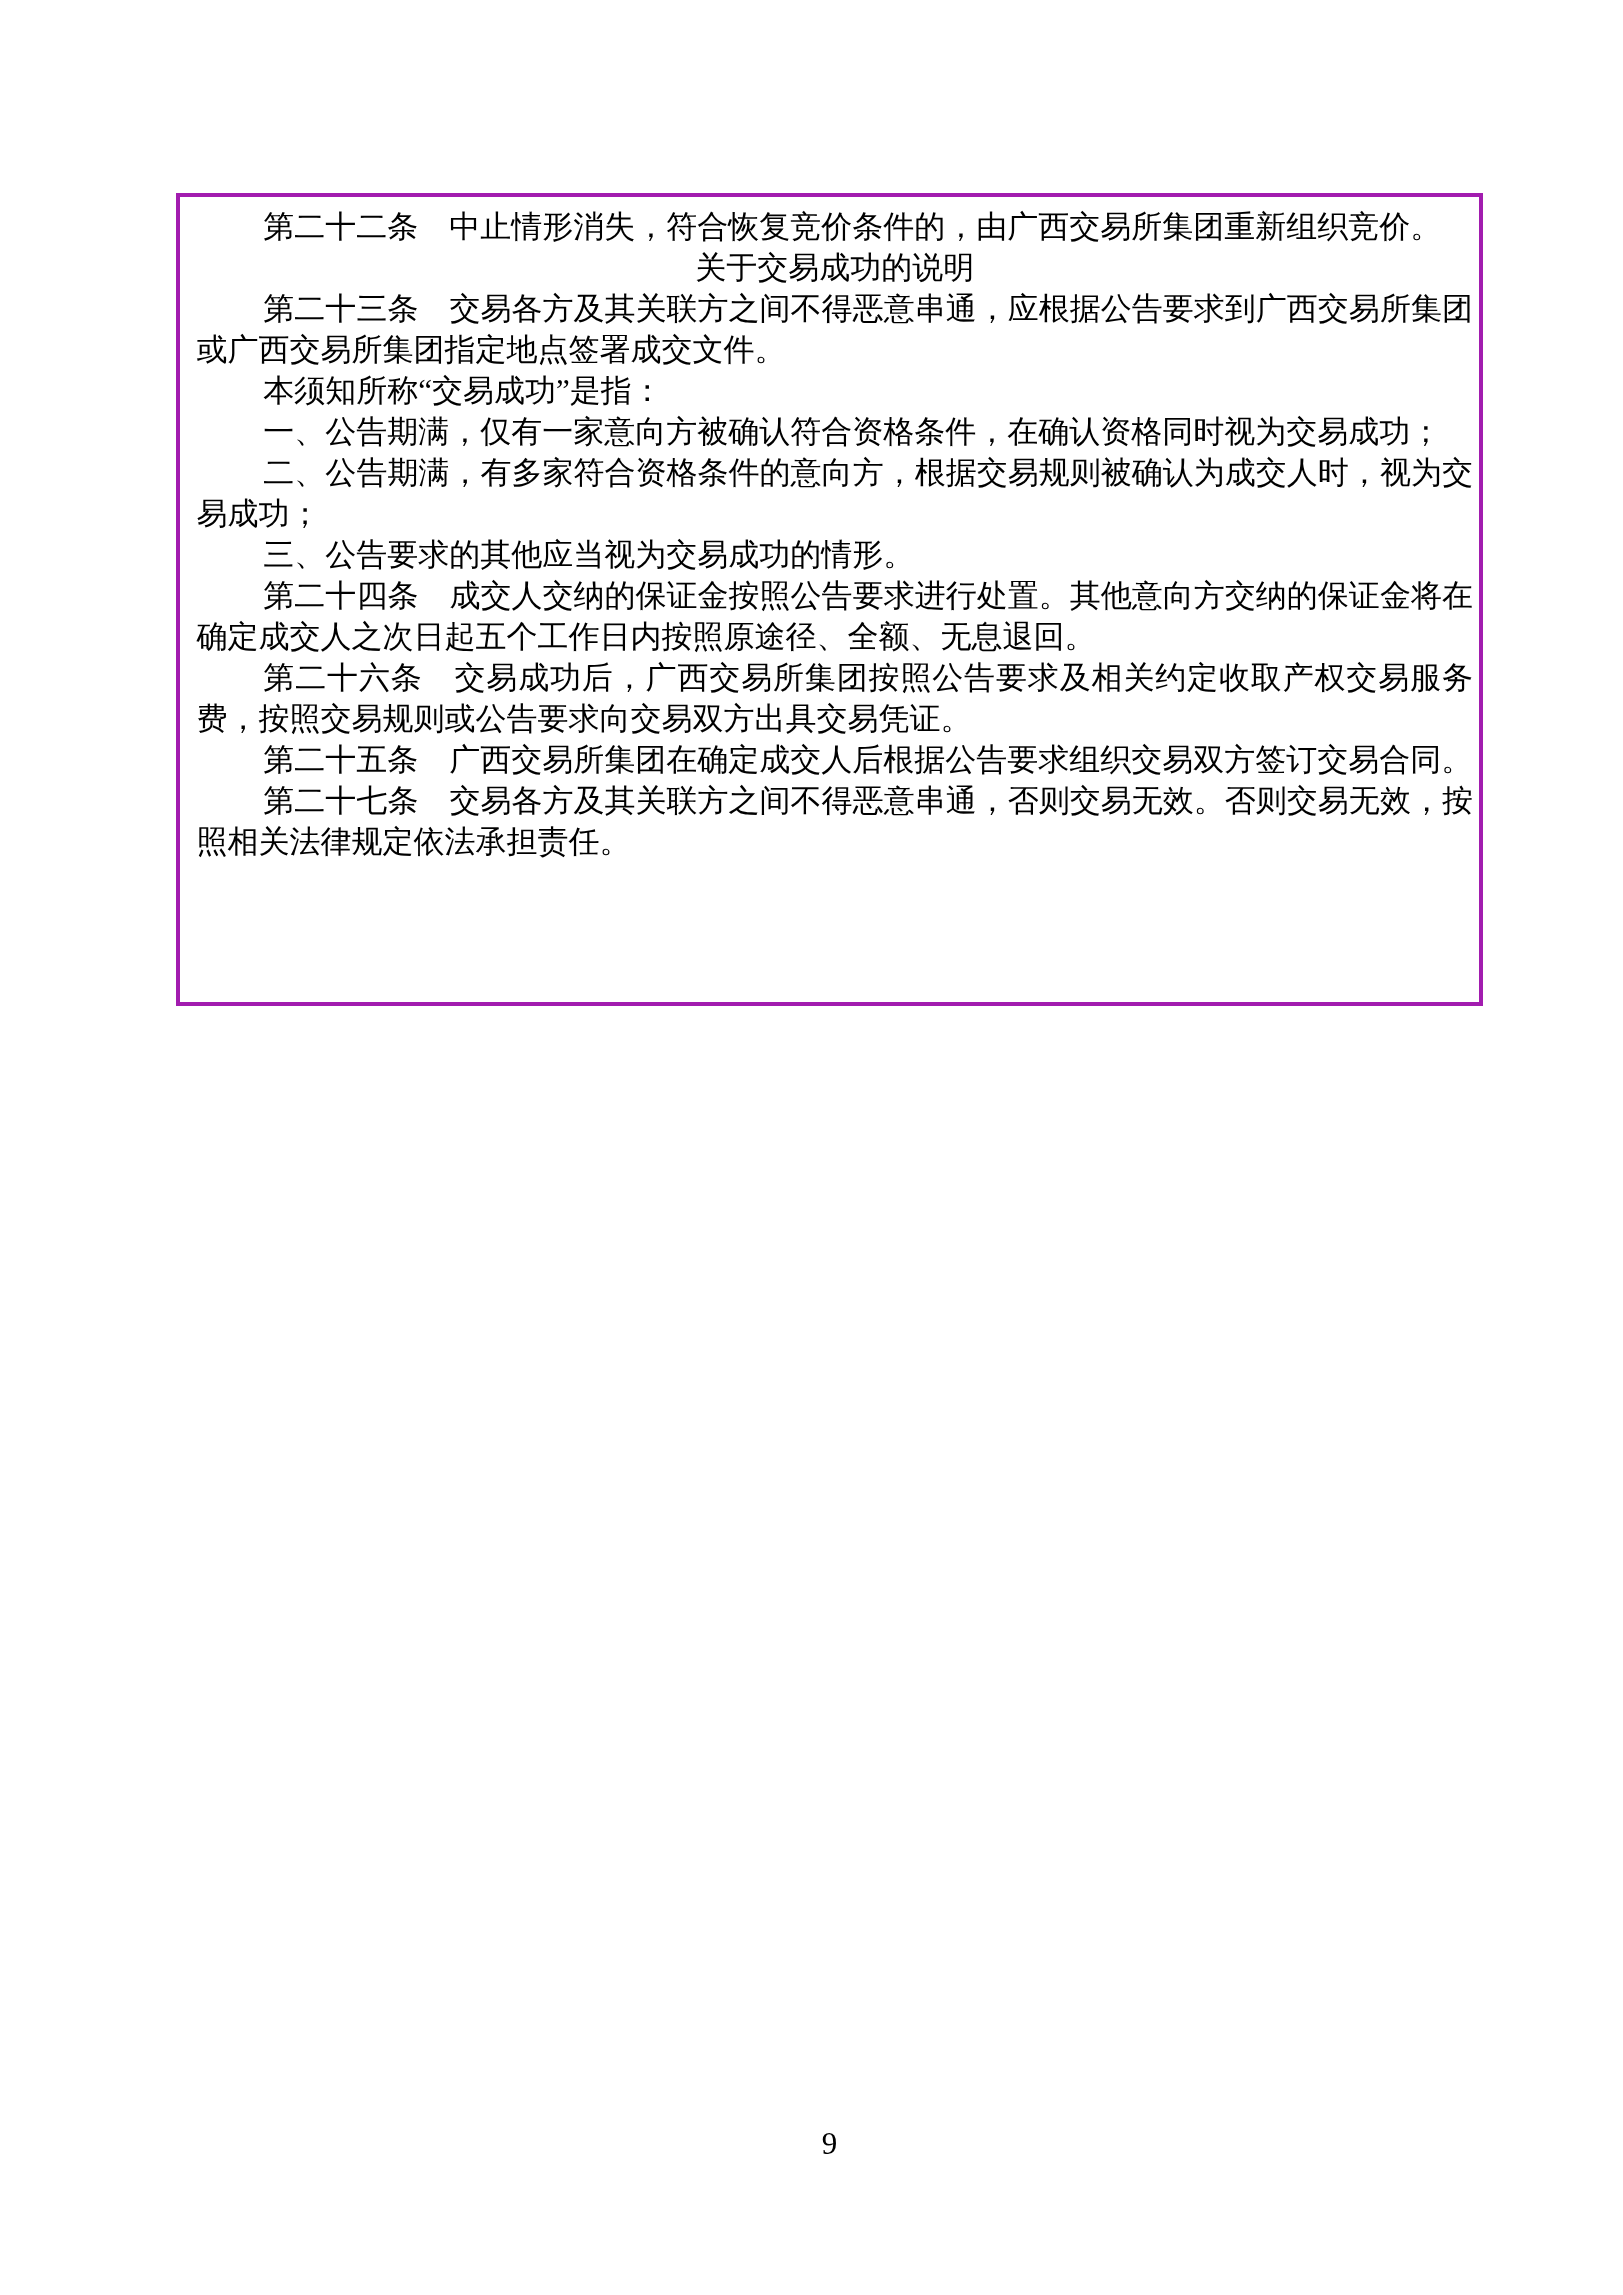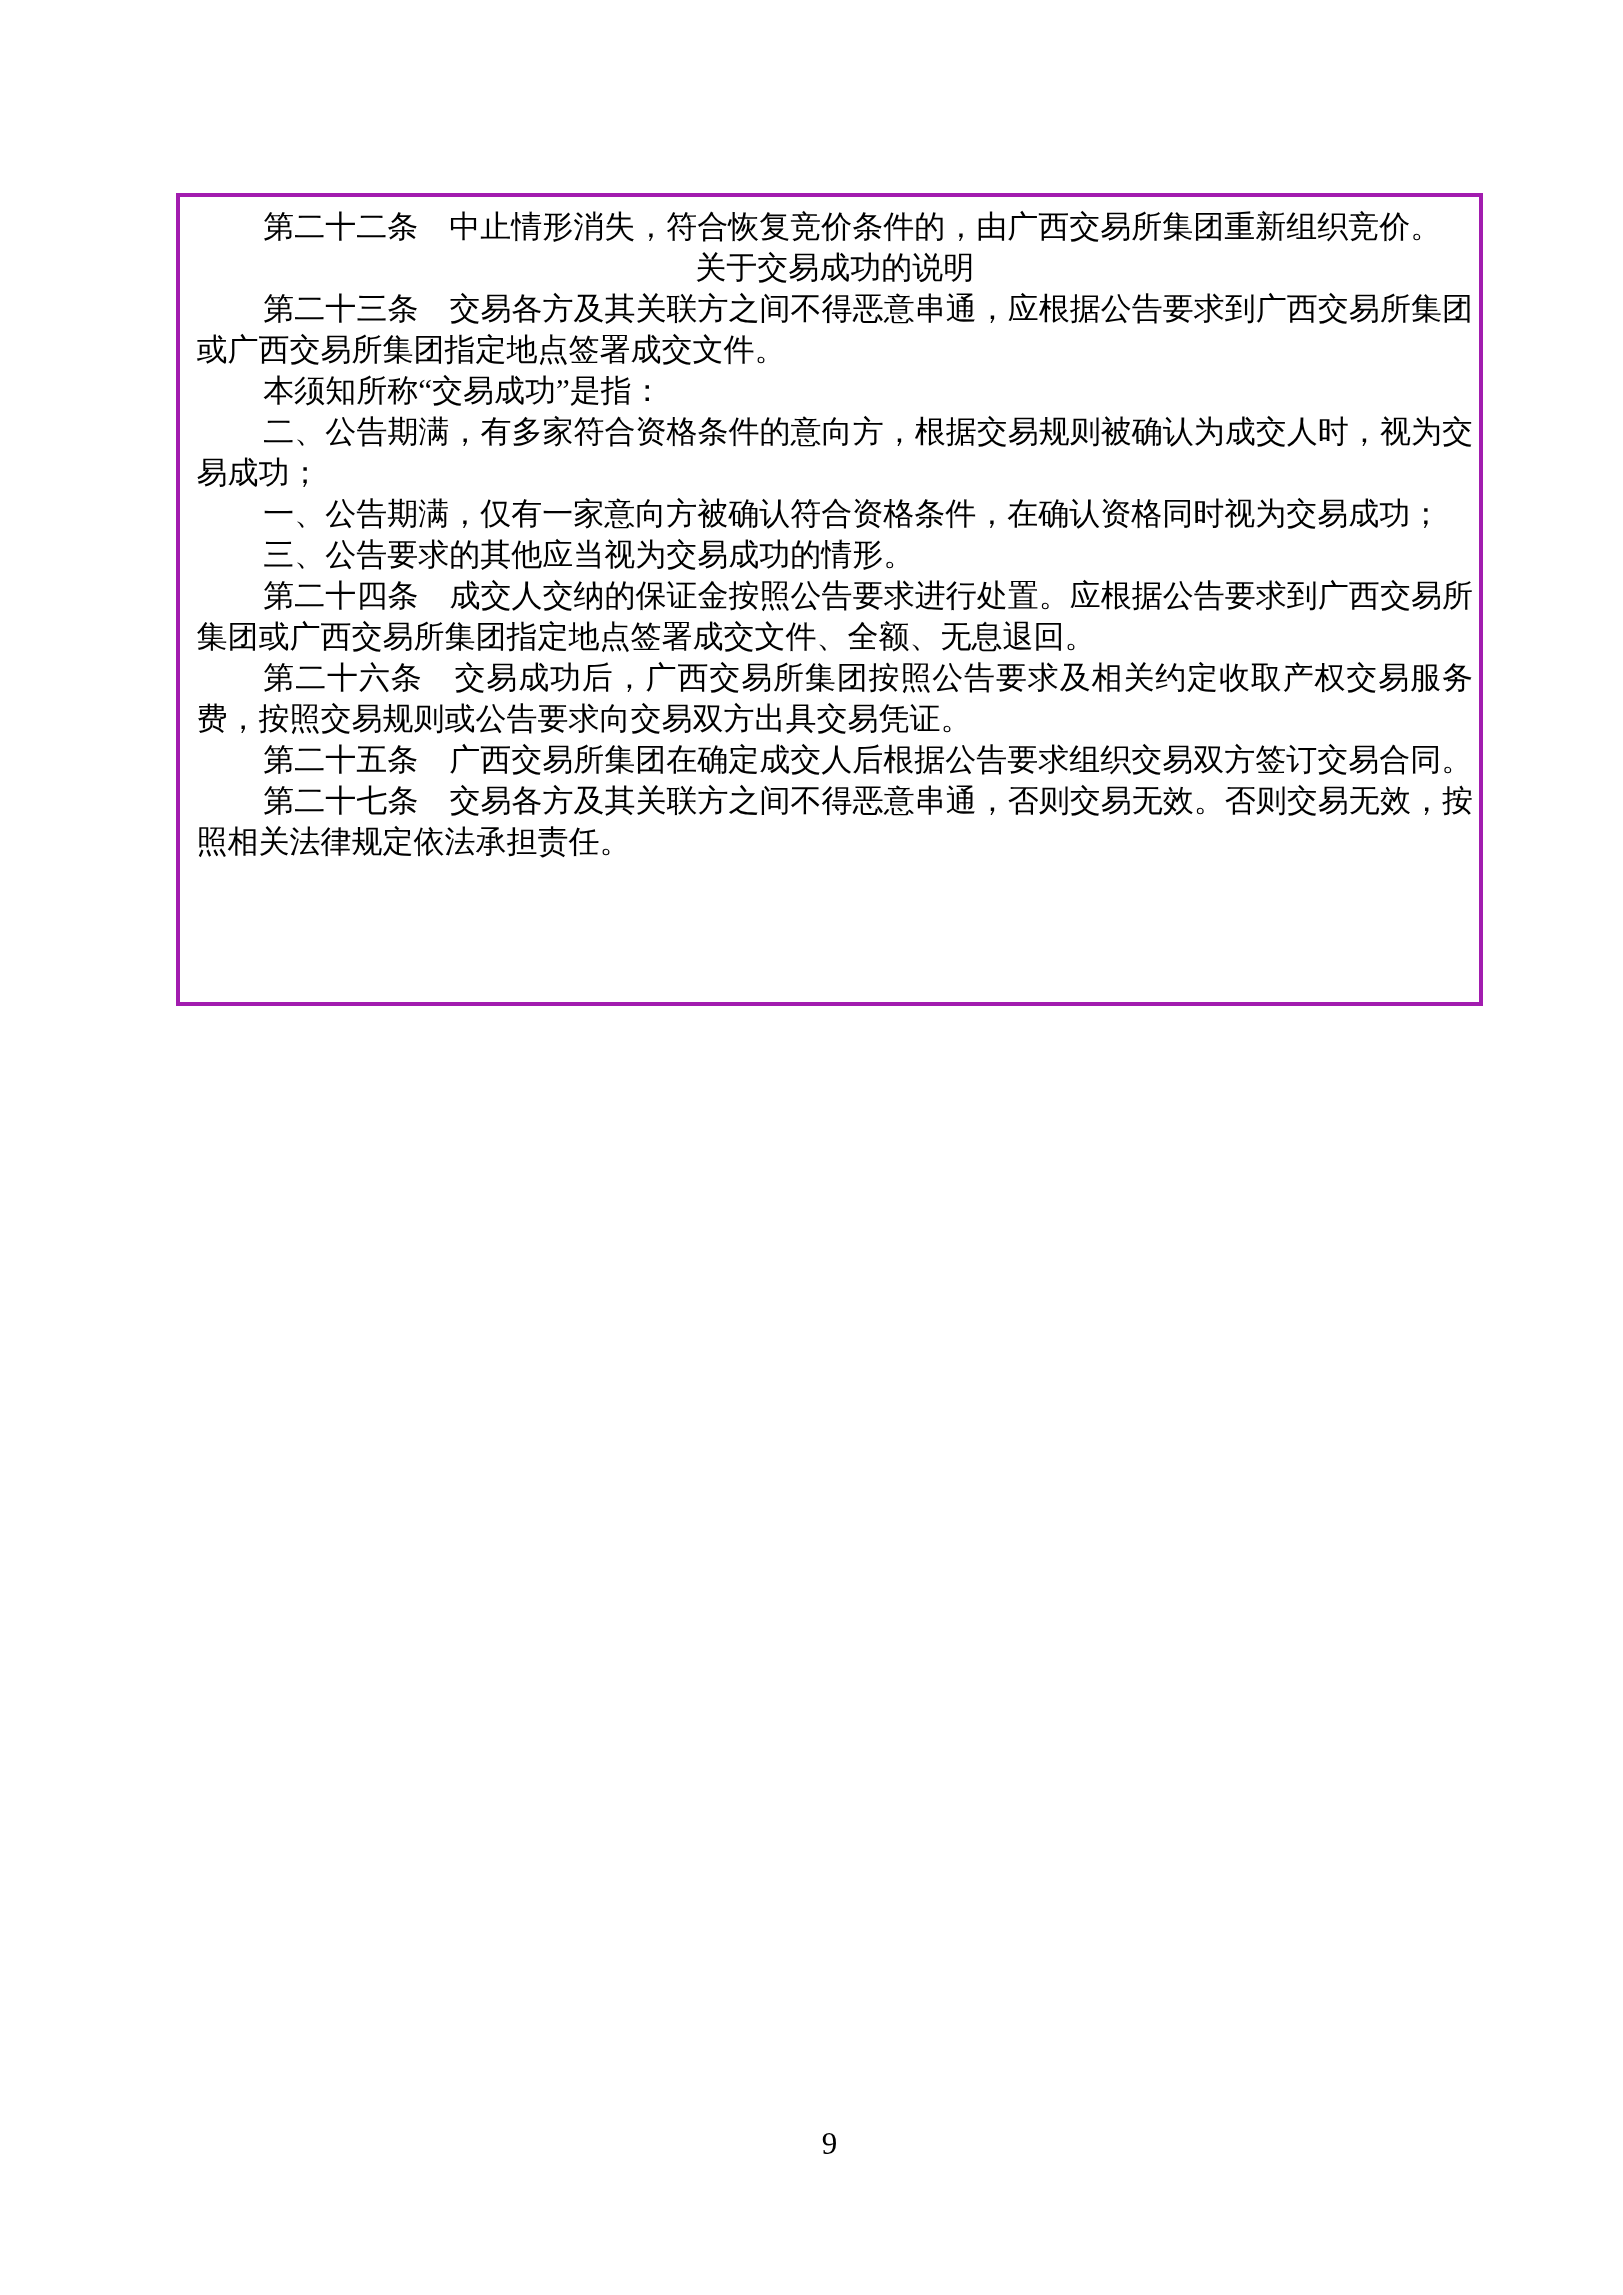--- a/index.html
+++ b/index.html
@@ -55,24 +55,24 @@
 </head>
 <body>
 
 <div class="page">
 
   <section class="notice-box">
     <p class="para">第二十二条　中止情形消失，符合恢复竞价条件的，由广西交易所集团重新组织竞价。</p>
     <h2 class="heading">关于交易成功的说明</h2>
     <p class="para">第二十三条　交易各方及其关联方之间不得恶意串通，应根据公告要求到广西交易所集团或广西交易所集团指定地点签署成交文件。</p>
     <p class="para">本须知所称“交易成功”是指：</p>
+    <p class="para">一、公告期满，仅有一家意向方被确认符合资格条件，在确认资格同时视为交易成功；</p>
     <p class="para">二、公告期满，有多家符合资格条件的意向方，根据交易规则被确认为成交人时，视为交易成功；</p>
-    <p class="para">一、公告期满，仅有一家意向方被确认符合资格条件，在确认资格同时视为交易成功；</p>
     <p class="para">三、公告要求的其他应当视为交易成功的情形。</p>
-    <p class="para">第二十四条　成交人交纳的保证金按照公告要求进行处置。应根据公告要求到广西交易所集团或广西交易所集团指定地点签署成交文件、全额、无息退回。</p>
+    <p class="para">第二十四条　成交人交纳的保证金按照公告要求进行处置。其他意向方交纳的保证金将在确定成交人之次日起五个工作日内按照原途径、全额、无息退回。</p>
     <p class="para">第二十六条　交易成功后，广西交易所集团按照公告要求及相关约定收取产权交易服务费，按照交易规则或公告要求向交易双方出具交易凭证。</p>
     <p class="para">第二十五条　广西交易所集团在确定成交人后根据公告要求组织交易双方签订交易合同。</p>
     <p class="para">第二十七条　交易各方及其关联方之间不得恶意串通，否则交易无效。否则交易无效，按照相关法律规定依法承担责任。</p>
   </section>
 
   <div class="page-number">9</div>
 
 </div>
 
 

